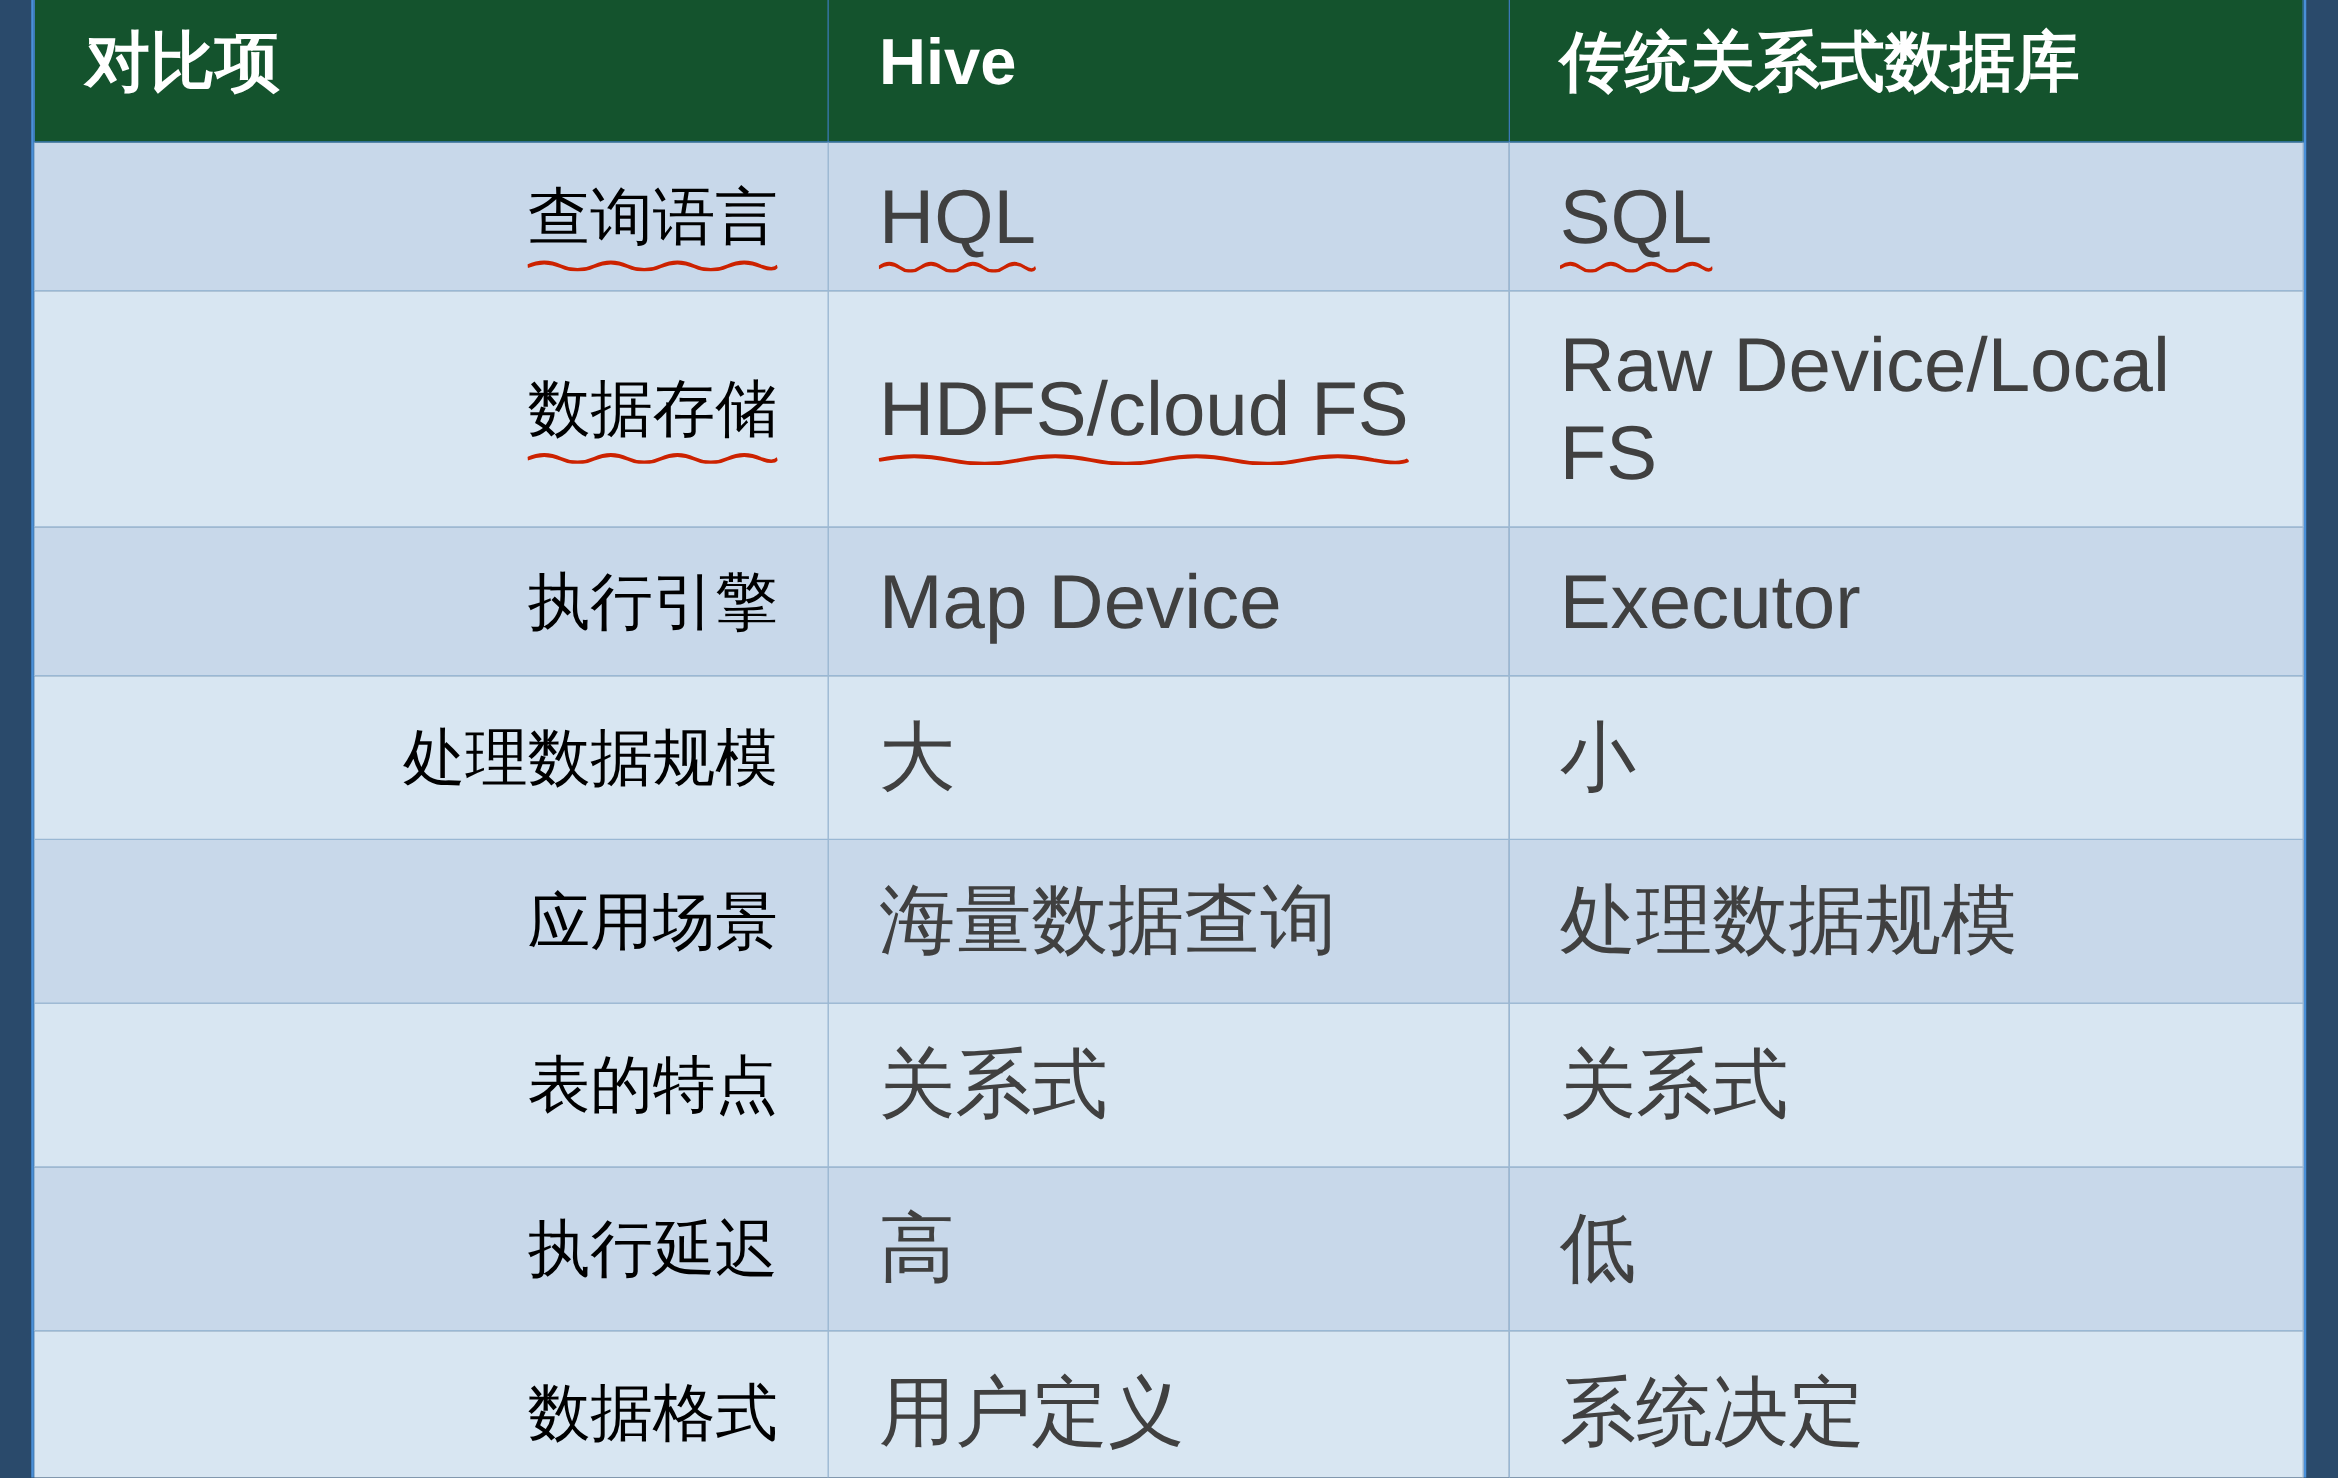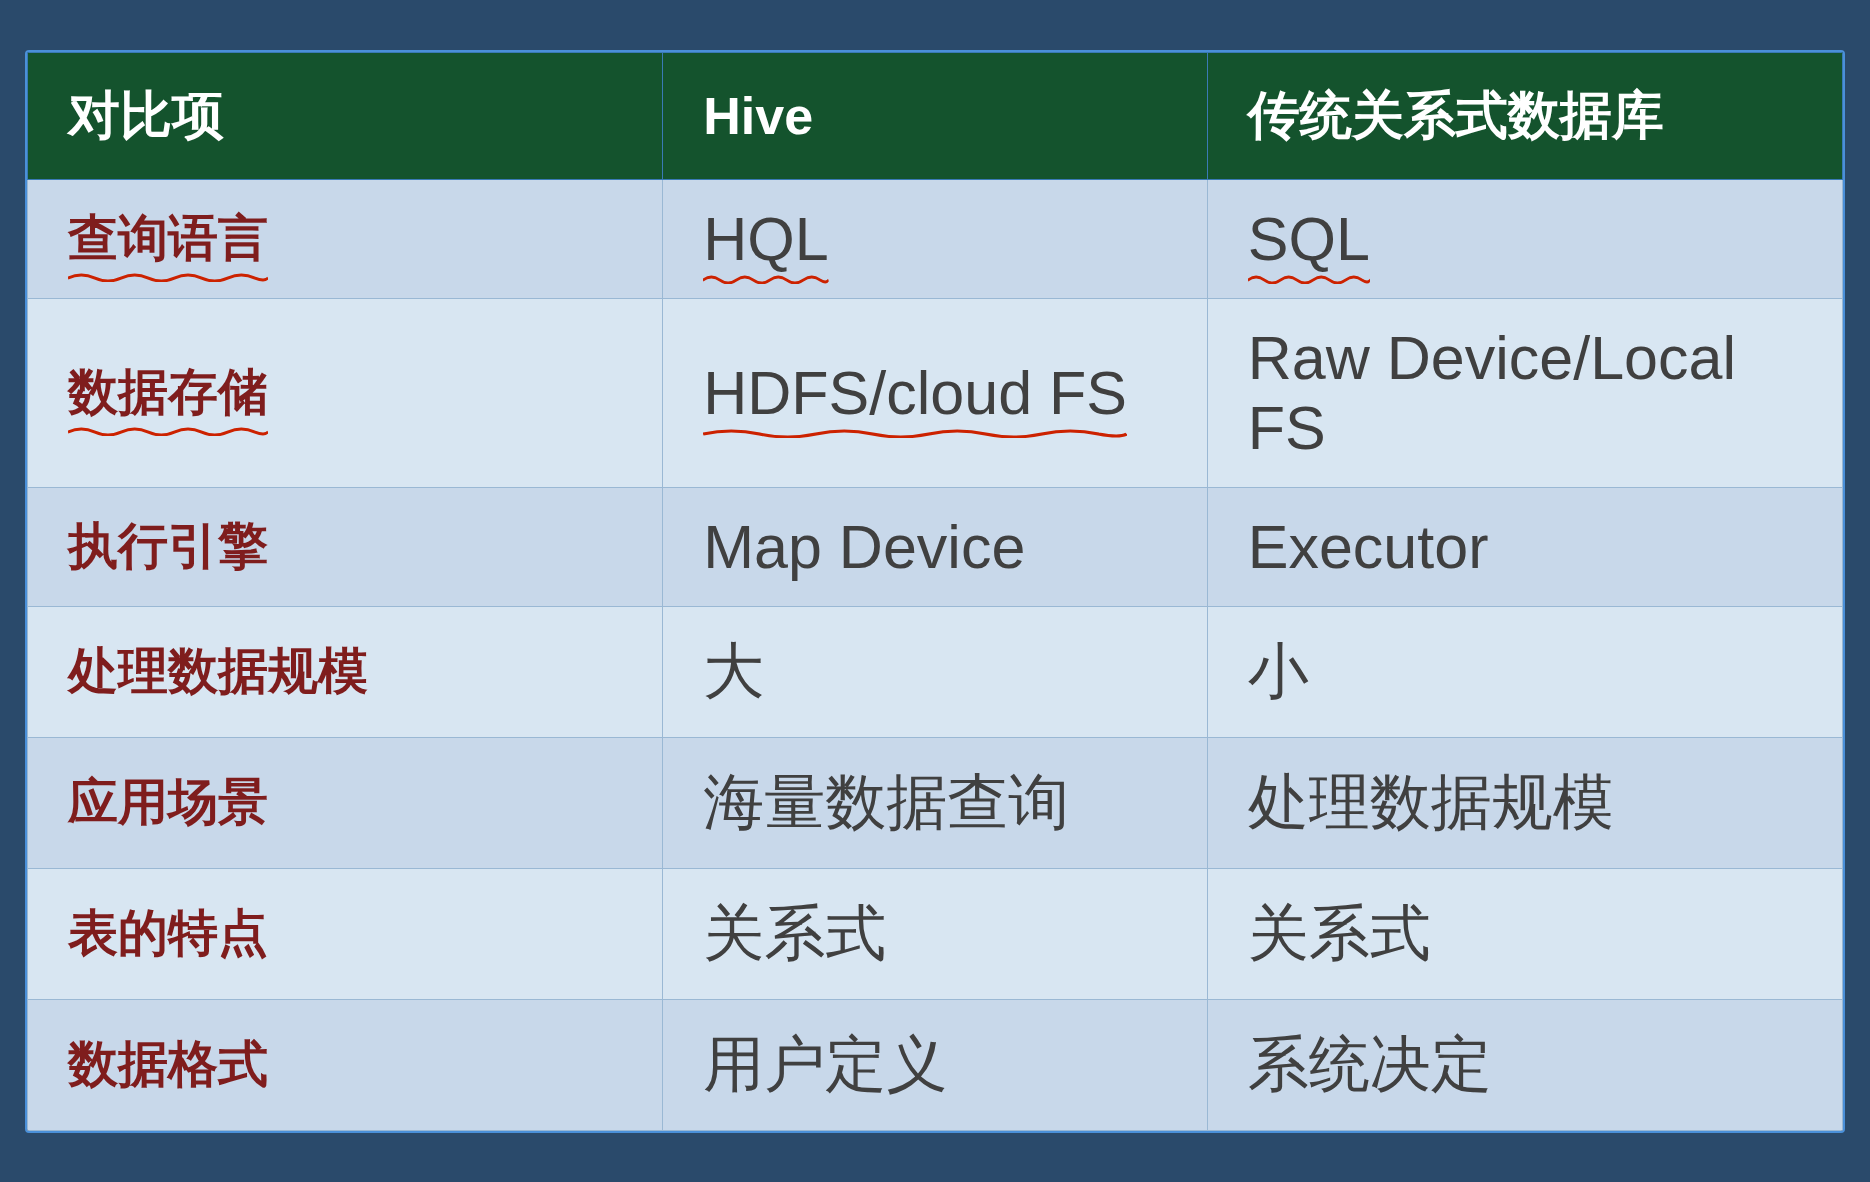--- a/index.html
+++ b/index.html
@@ -68,22 +68,23 @@
     tbody td {
       padding: 24px 40px;
       font-size: 61px;
       color: #404040;
       border: 1px solid #9ab8d4;
       vertical-align: middle;
       min-height: 100px;
     }
 
     tbody td:first-child {
-      font-weight: bold;
-      color: #7f1d1d;
+      font-weight: normal;
+      color: #000000;
+      text-align: right;
     }
 
     
     .wavy-underline {
       text-decoration: none;
       position: relative;
       display: inline-block;
     }
 
     .wavy-underline svg {
@@ -149,20 +150,25 @@
         <tr class="row-use-case">
           <td>应用场景</td>
           <td>海量数据查询</td>
           <td>处理数据规模</td>
         </tr>
         <tr class="row-table-feature">
           <td>表的特点</td>
           <td>关系式</td>
           <td>关系式</td>
         </tr>
+        <tr class="row-exec-delay">
+          <td>执行延迟</td>
+          <td>高</td>
+          <td>低</td>
+        </tr>
         <tr class="row-data-format">
           <td>数据格式</td>
           <td>用户定义</td>
           <td>系统决定</td>
         </tr>
       </tbody>
   </table>
 </div>
 
 </body></html>

